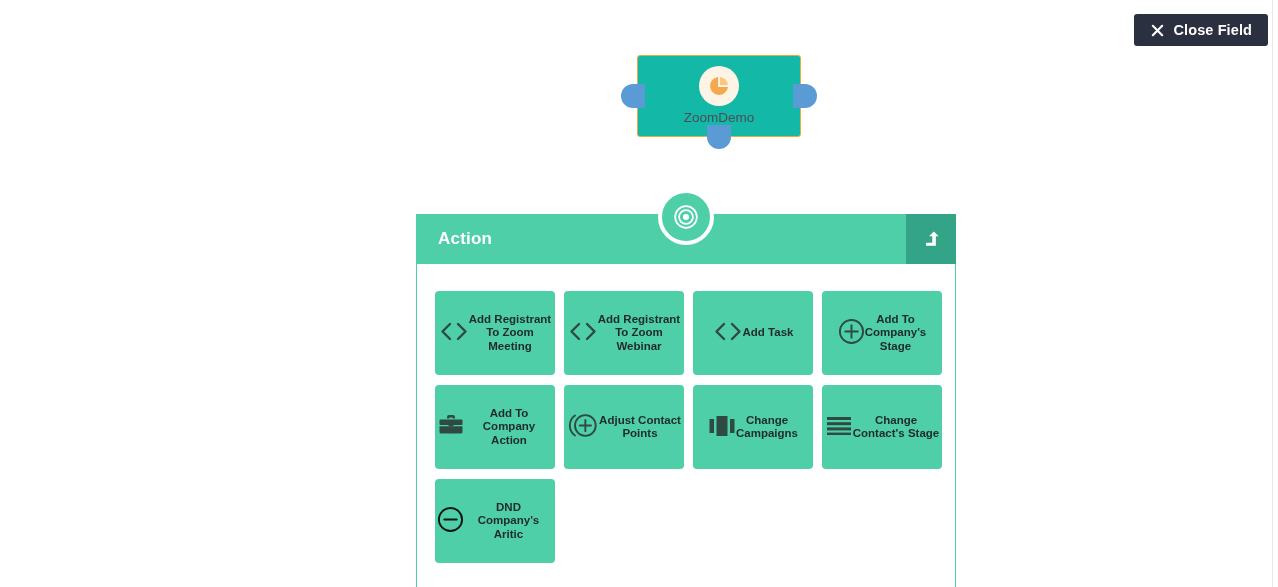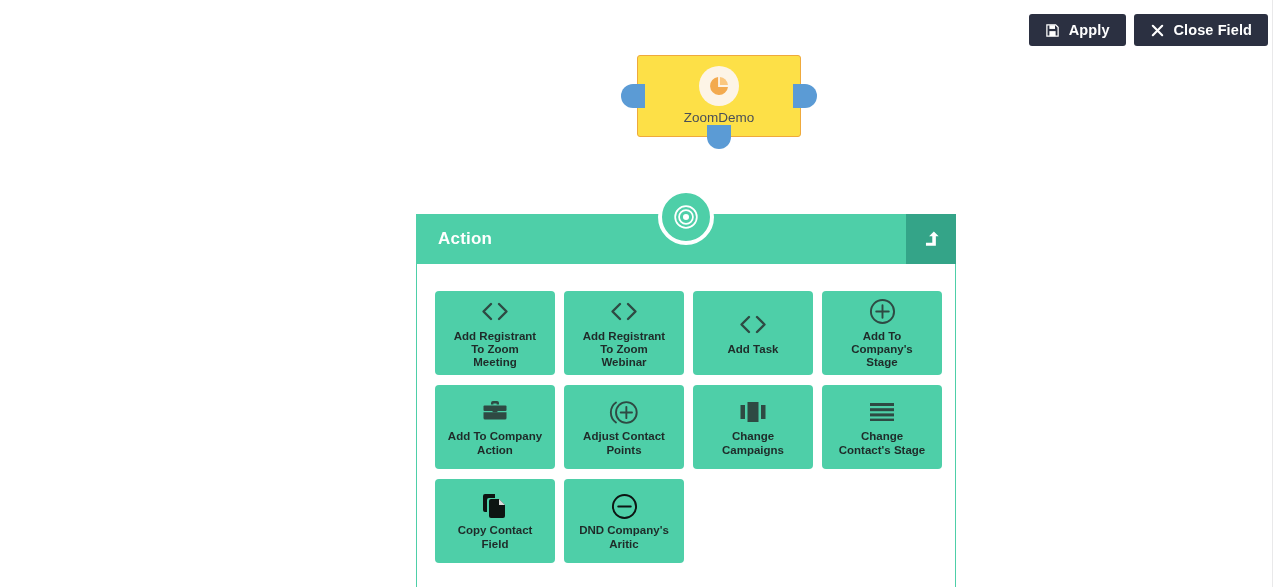--- a/index.html
+++ b/index.html
@@ -56,21 +56,21 @@
     overflow: hidden;
   }
 
   
   .node {
     position: absolute;
     left: 637px;
     top: 55px;
     width: 164px;
     height: 82px;
-    background: #fde047;
+    background: #14b8a6;
     border: 1.5px solid #efa93c;
     border-radius: 3px;
     z-index: 12;
   }
   .node-icon-wrap {
     position: absolute;
     left: 50%;
     top: 10px;
     transform: translateX(-50%);
     width: 40px;
@@ -184,25 +184,25 @@
     display: grid;
     grid-template-columns: repeat(4, 120px);
     gap: 10px 9px;
   }
   .tile {
     width: 120px;
     height: 84px;
     background: #4ecfa8;
     border-radius: 4px;
     display: flex;
-    flex-direction: column;
+    flex-direction: row;
     align-items: center;
     justify-content: center;
     cursor: pointer;
-    padding: 4px 9px;
+    padding: 4px 2px;
     border: none;
     font-family: "Liberation Sans", sans-serif;
   }
   .tile-icon {
     height: 30px;
     display: flex;
     align-items: center;
     justify-content: center;
     color: #2e4a43;
     margin-bottom: 3px;
@@ -364,61 +364,40 @@
                   <rect x="2" y="2" width="24" height="3" fill="#2e4a43"></rect>
                   <rect x="2" y="7.2" width="24" height="3" fill="#2e4a43"></rect>
                   <rect x="2" y="12.4" width="24" height="3" fill="#2e4a43"></rect>
                   <rect x="2" y="17.6" width="24" height="2.4" fill="#2e4a43"></rect>
                 </svg>
             </span>
             <span class="tile-label">Change
 Contact's Stage</span>
           </div>
 
-          <div class="tile">
-            <span class="tile-icon">
-              <svg width="26" height="26" viewBox="0 0 26 26">
-                  <path d="M3 1h10v4H7a2 2 0 0 0-2 2v12H3a2 2 0 0 1-2-2V3a2 2 0 0 1 2-2Z" fill="#0d1412"></path>
-                  <path d="M9 6h8l6 6v11a2 2 0 0 1-2 2H9a2 2 0 0 1-2-2V8a2 2 0 0 1 2-2Z" fill="#0d1412"></path>
-                  <path d="M17 6l6 6h-6Z" fill="#ffffff" opacity=".85"></path>
-                </svg>
-            </span>
-            <span class="tile-label">Copy Contact
-Field</span>
-          </div>
 
 
           <div class="tile">
             <span class="tile-icon">
               <svg width="27" height="27" viewBox="0 0 28 28">
                   <circle cx="14" cy="14" r="12" fill="none" stroke="#0d1412" stroke-width="2"></circle>
                   <path d="M7.5 14 H20.5" stroke="#0d1412" stroke-width="2" stroke-linecap="round"></path>
                 </svg>
             </span>
             <span class="tile-label">DND Company's
 Aritic</span>
           </div>
 
         </div>
       </div>
     </div>
 
   </div>
 
   <div class="toolbar">
-    <button class="tb-btn">
-      <span class="ico">
-        <svg viewBox="0 0 24 24" aria-hidden="true">
-          <path d="M3 3h14l4 4v14H3V3Z" fill="none" stroke="#ffffff" stroke-width="2"></path>
-          <rect x="7" y="3.5" width="9" height="6" fill="#ffffff"></rect>
-          <rect x="7" y="13" width="10" height="8" fill="#ffffff"></rect>
-        </svg>
-      </span>
-      <span>Apply</span>
-    </button>
 
     <button class="tb-btn">
       <span class="ico">
         <svg viewBox="0 0 24 24" aria-hidden="true">
           <path d="M4.5 4.5 L19.5 19.5 M19.5 4.5 L4.5 19.5" stroke="#ffffff" stroke-width="3.4" stroke-linecap="round"></path>
         </svg>
       </span>
       <span>Close Field</span>
     </button>
   </div>

